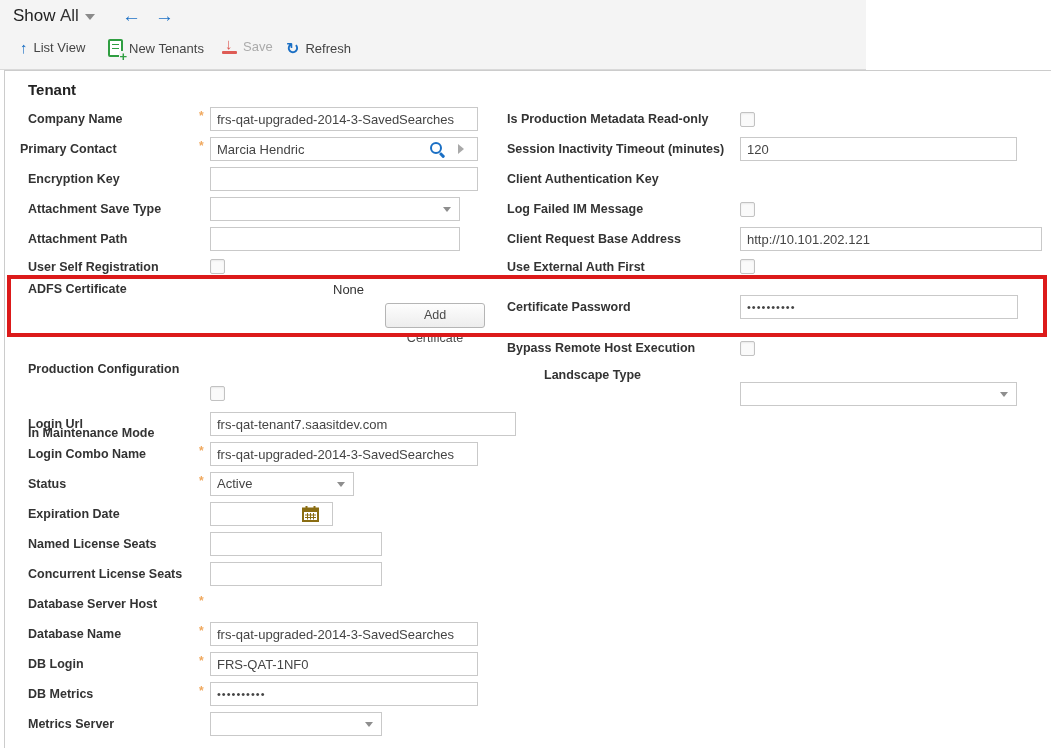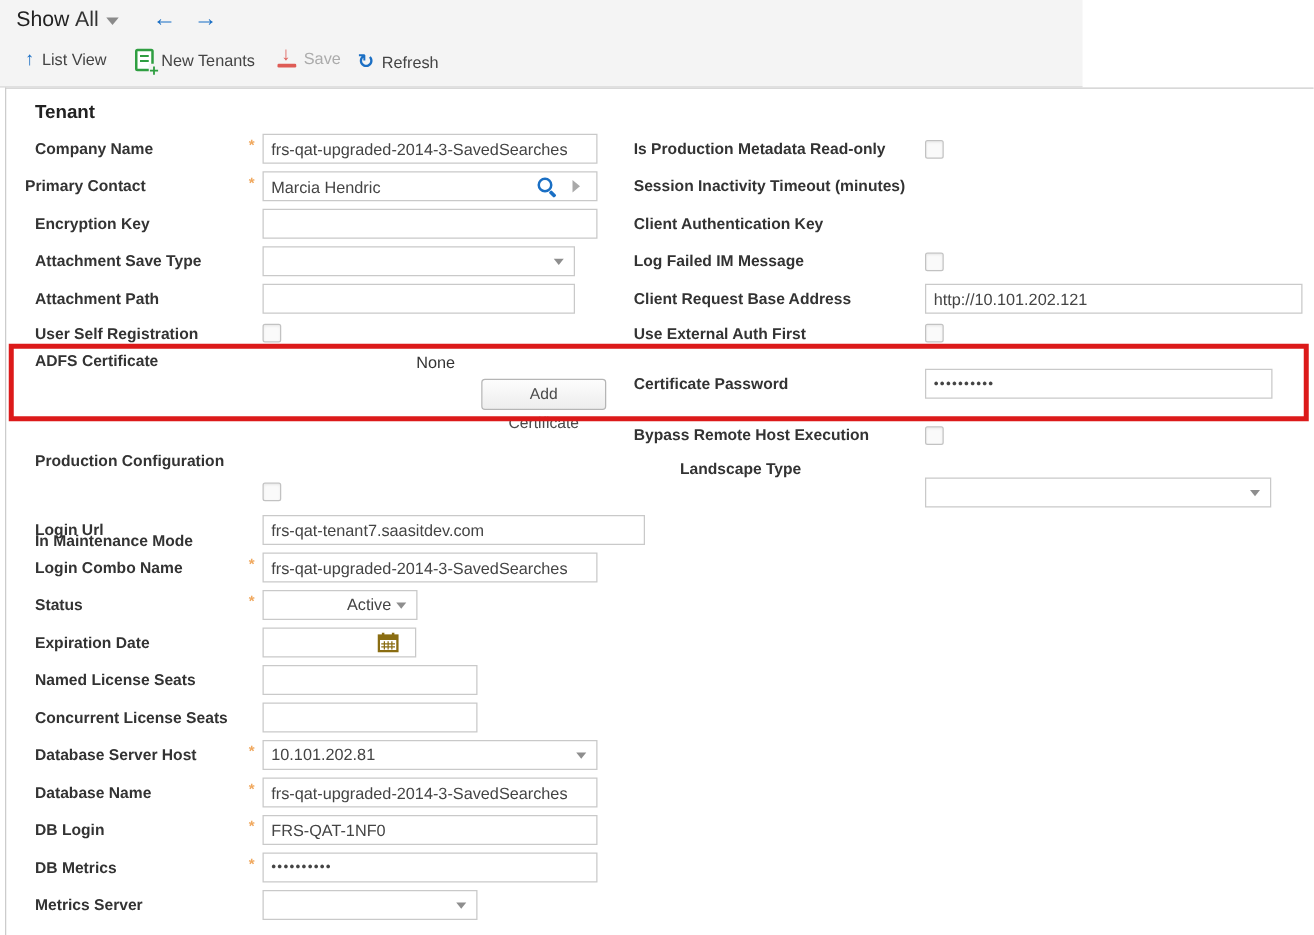--- a/index.html
+++ b/index.html
@@ -124,52 +124,52 @@
   <div class="dropdown" style="left:210px;top:197px;width:250px;"><span></span><span class="dd-arrow"></span></div>
   <input class="txt-input" style="left: 210px; top: 227px; width: 250px;" value="">
   <span class="checkbox" style="left:210px;top:259px;"></span>
 
   <span class="static-val" style="left:333px;top:282px;">None</span>
   <button class="btn" style="left:385px;top:303px;width:100px;">Add Certificate</button>
 
   <span class="checkbox" style="left:210px;top:386px;"></span>
   <input class="txt-input" style="left: 210px; top: 412px; width: 306px;" value="frs-qat-tenant7.saasitdev.com">
   <input class="txt-input" style="left: 210px; top: 442px; width: 268px;" value="frs-qat-upgraded-2014-3-SavedSearches">
-  <div class="dropdown" style="left:210px;top:472px;width:124px;text-align:right;"><span>Active</span><span class="dd-arrow"></span></div>
+  <div class="dropdown" style="left:210px;top:472px;width:144px;"><span>Active</span><span class="dd-arrow"></span></div>
   <input class="txt-input" style="left: 210px; top: 502px; width: 123px; padding-right: 26px;" value="">
   <svg style="position:absolute;left:302px;top:506px;" width="17" height="16" viewBox="0 0 17 16">
     <rect x="1" y="2.5" width="15" height="12.5" fill="#fff" stroke="#8a6d12" stroke-width="2"></rect>
     <rect x="1" y="2.5" width="15" height="3.5" fill="#8a6d12"></rect>
     <line x1="4.5" y1="0" x2="4.5" y2="3" stroke="#8a6d12" stroke-width="2"></line>
     <line x1="12.5" y1="0" x2="12.5" y2="3" stroke="#8a6d12" stroke-width="2"></line>
     <line x1="3" y1="9" x2="14" y2="9" stroke="#8a6d12" stroke-width="1"></line>
     <line x1="3" y1="11.5" x2="14" y2="11.5" stroke="#8a6d12" stroke-width="1"></line>
     <line x1="5.5" y1="7" x2="5.5" y2="13.5" stroke="#8a6d12" stroke-width="1"></line>
     <line x1="8.5" y1="7" x2="8.5" y2="13.5" stroke="#8a6d12" stroke-width="1"></line>
     <line x1="11.5" y1="7" x2="11.5" y2="13.5" stroke="#8a6d12" stroke-width="1"></line>
   </svg>
   <input class="txt-input" style="left: 210px; top: 532px; width: 172px;" value="">
   <input class="txt-input" style="left: 210px; top: 562px; width: 172px;" value="">
-  <div class="dropdown" style="left:210px;top:592px;width:268px;"><span>10.101.202.81</span><span class="dd-arrow"></span></div>
   <input class="txt-input" style="left: 210px; top: 622px; width: 268px;" value="frs-qat-upgraded-2014-3-SavedSearches">
   <input class="txt-input" style="left: 210px; top: 652px; width: 268px;" value="FRS-QAT-1NF0">
   <input class="txt-input" style="left: 210px; top: 682px; width: 268px; font-size: 11px; letter-spacing: 1px;" value="••••••••••">
   <div class="dropdown" style="left:210px;top:712px;width:172px;"><span></span><span class="dd-arrow"></span></div>
 
   <span class="lbl" style="left:507px;top:112px;">Is Production Metadata Read-only</span>
   <span class="lbl" style="left:507px;top:142px;">Session Inactivity Timeout (minutes)</span>
   <span class="lbl" style="left:507px;top:172px;">Client Authentication Key</span>
   <span class="lbl" style="left:507px;top:202px;">Log Failed IM Message</span>
   <span class="lbl" style="left:507px;top:232px;">Client Request Base Address</span>
   <span class="lbl" style="left:507px;top:260px;">Use External Auth First</span>
   <span class="lbl" style="left:507px;top:300px;">Certificate Password</span>
   <span class="lbl" style="left:507px;top:341px;">Bypass Remote Host Execution</span>
   <span class="lbl" style="left:507px;top:368px;margin-left:37px;">Landscape Type</span>
 
   <span class="checkbox" style="left:740px;top:112px;"></span>
+  <input class="txt-input" style="left: 740px; top: 137px; width: 277px;" value="120">
   <span class="checkbox" style="left:740px;top:202px;"></span>
   <input class="txt-input" style="left: 740px; top: 227px; width: 302px;" value="http://10.101.202.121">
   <span class="checkbox" style="left:740px;top:259px;"></span>
   <input class="txt-input" style="left: 740px; top: 295px; width: 278px; font-size: 11px; letter-spacing: 1px;" value="••••••••••">
   <span class="checkbox" style="left:740px;top:341px;"></span>
   <div class="dropdown" style="left:740px;top:382px;width:277px;"><span></span><span class="dd-arrow"></span></div>
 
   <div class="highlight-box"></div>
 
 </div>

